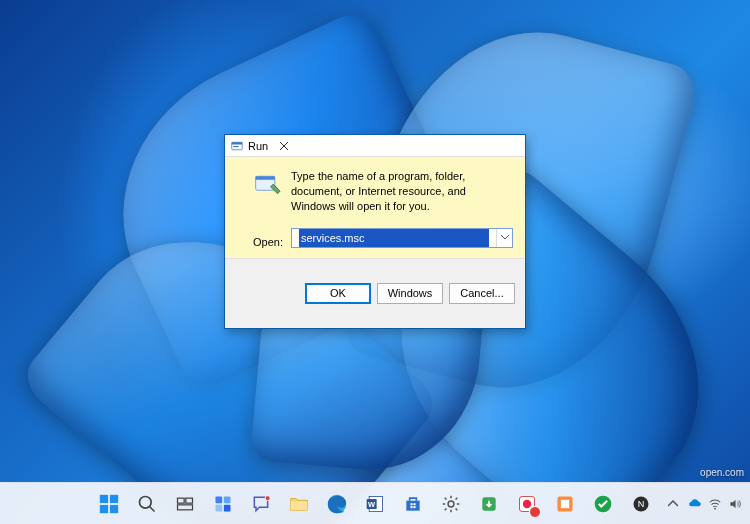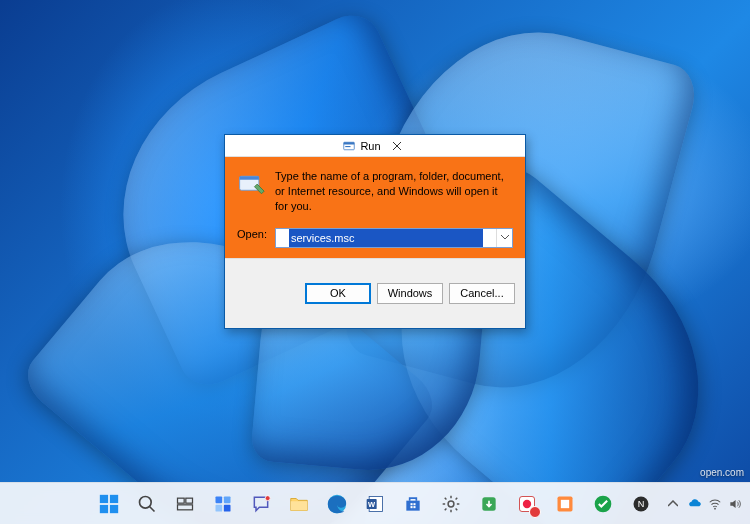--- a/index.html
+++ b/index.html
@@ -38,46 +38,46 @@
     
     .run-dialog {
       position: absolute; left: 224px; top: 134px;
       width: 302px; background: #f0f0f0;
       border: 1px solid #0a5aa6;
       box-shadow: 2px 4px 10px rgba(0,0,0,0.3);
       font-size: 11px;
     }
     .titlebar {
       height: 22px; background: #fff;
-      display: flex; align-items: center; justify-content: center;
+      display: flex; align-items: center; justify-content: flex-start;
       padding-left: 6px;
       border-bottom: 1px solid #e0e0e0;
     }
     .titlebar-left { display: flex; align-items: center; gap: 5px; }
     .title-icon { width: 12px; height: 12px; }
     .title-text { font-size: 11px; color: #000; }
     .close-btn {
       width: 32px; height: 22px; display: flex; align-items: center; justify-content: center;
       color: #333; cursor: pointer;
     }
-    .dialog-body { background: #f97316; padding: 12px 12px 10px 12px; }
+    .dialog-body { background: #fef9c3; padding: 12px 12px 10px 28px; }
     .desc-row { display: flex; gap: 10px; align-items: flex-start; }
     .desc-icon { flex: 0 0 auto; margin-top: 2px; }
     .desc-text { font-size: 11px; color: #000; line-height: 1.35; }
-    .open-row { display: flex; align-items: flex-start; gap: 8px; margin-top: 14px; }
+    .open-row { display: flex; align-items: flex-end; gap: 8px; margin-top: 14px; }
     .open-label { font-size: 11px; color: #000; }
     .open-combo {
       flex: 1; height: 20px; border: 1px solid #7a9fd4;
       display: flex; align-items: center; position: relative;
       background: #fff;
     }
     .open-input {
       flex: 1; height: 18px; border: none; outline: none;
       font-size: 11px; padding: 0 2px; background: #1a56c4; color: #fff;
-      margin: 0 13px;
+      margin: 0 7px;
     }
     .combo-arrow {
       width: 16px; height: 100%; display:flex; align-items:center; justify-content:center;
       color: #555; border-left: 1px solid #ddd;
     }
     .button-row {
       background: #f0f0f0; padding: 24px 10px;
       display: flex; justify-content: flex-end; gap: 6px;
       border-top: 1px solid #e0e0e0;
     }

